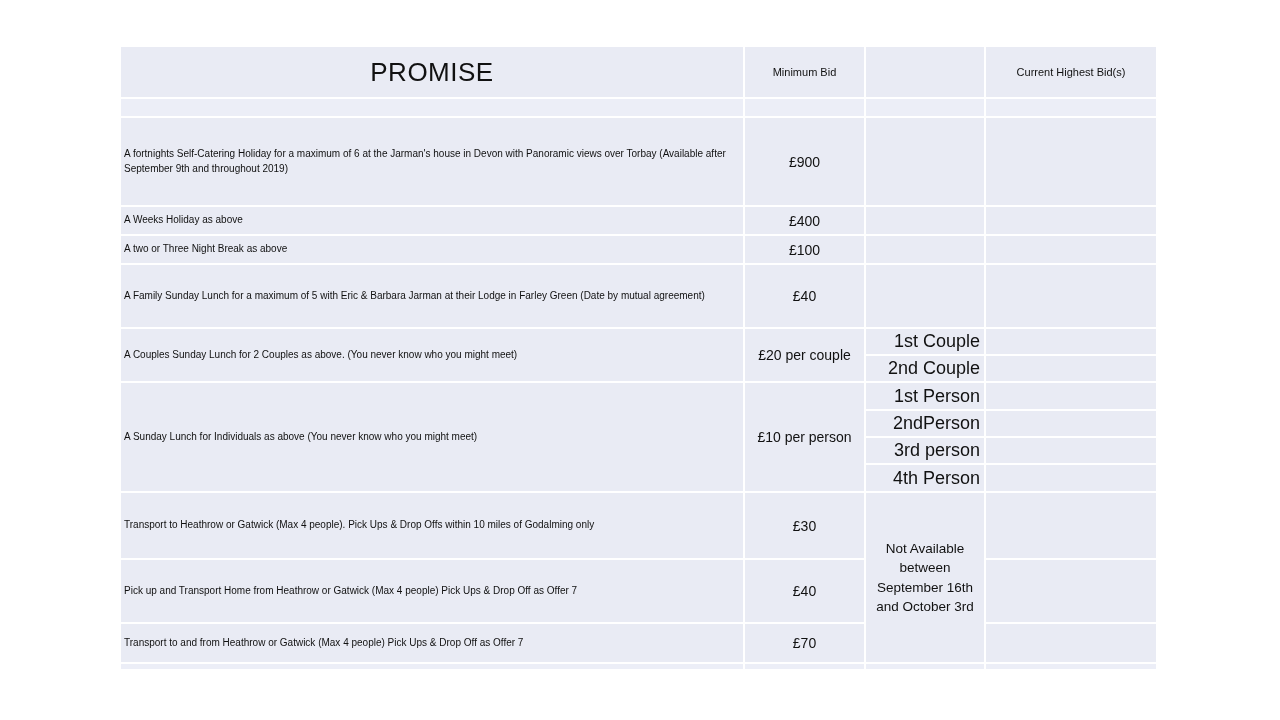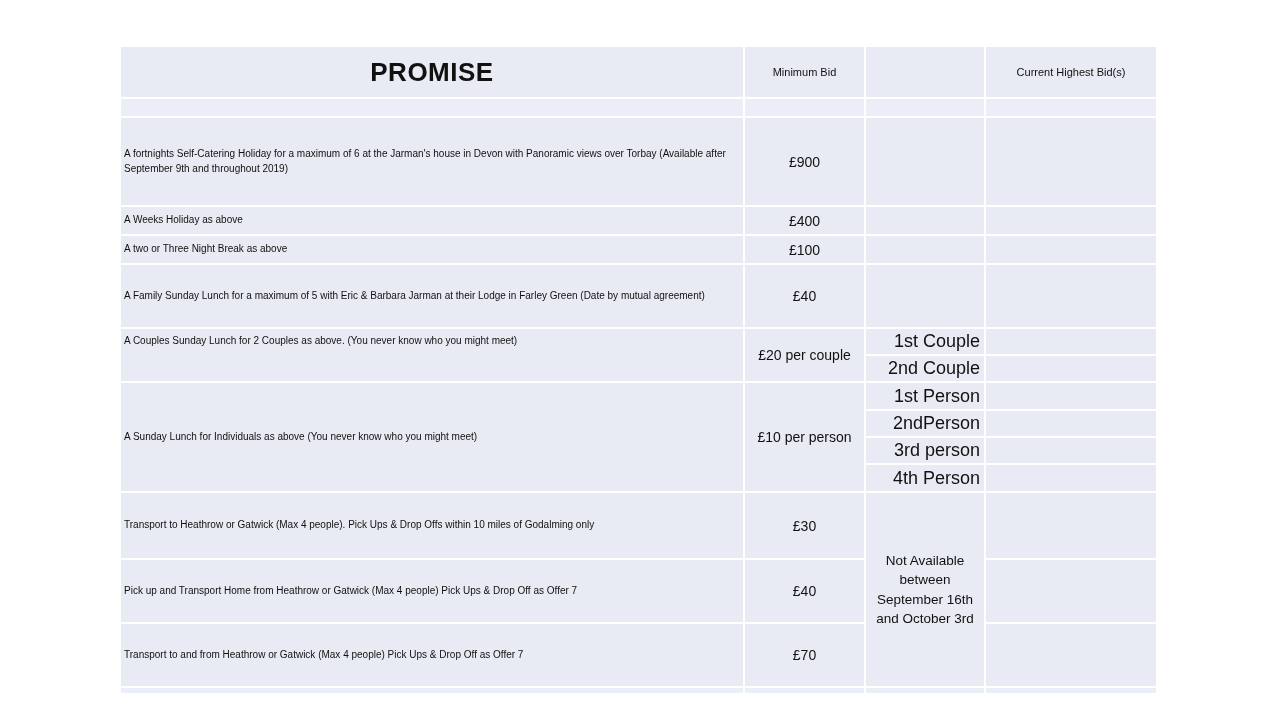--- a/index.html
+++ b/index.html
@@ -32,37 +32,36 @@
     background: var(--cell-fill);
     padding: 2px 4px;
     vertical-align: middle;
     font-weight: normal;
     overflow: hidden;
   }
   th.promise-header {
     font-size: 26px;
     text-align: center;
     letter-spacing: 0.5px;
-    font-weight: bold;
   }
   th.small-header {
     font-size: 11px;
     text-align: center;
   }
   tr.spacer-row td, tr.bottom-strip td {
     background: var(--spacer-fill);
     padding: 0;
   }
   td.promise-cell {
     text-align: left;
     font-size: 10px;
     line-height: 1.45;
     padding: 3px 10px 3px 3px;
   }
-  td.promise-cell.valign-top { vertical-align: top; padding-top: 5px; }
+  td.promise-cell.valign-top { vertical-align: top; padding-top: 19px; }
   td.bid-cell {
     text-align: center;
     font-size: 14px;
   }
   td.slot-cell {
     text-align: right;
     font-size: 18px;
   }
   td.note-cell {
     text-align: center;
@@ -162,21 +161,21 @@
     <td class="note-cell" rowspan="3">Not Available between September 16th and October 3rd</td>
     <td class="highest-cell"></td>
   </tr>
 
   <tr style="height:64px">
     <td class="promise-cell">Pick up and Transport Home from Heathrow or Gatwick (Max 4 people) Pick Ups &amp; Drop Off as Offer 7</td>
     <td class="bid-cell">£40</td>
     <td class="highest-cell"></td>
   </tr>
 
-  <tr style="height:64px">
+  <tr style="height:40px">
     <td class="promise-cell">Transport to and from Heathrow or Gatwick (Max 4 people) Pick Ups &amp; Drop Off as Offer 7</td>
     <td class="bid-cell">£70</td>
     <td class="highest-cell"></td>
   </tr>
 
   <tr class="bottom-strip" style="height:7px">
     <td></td>
     <td></td>
     <td></td>
     <td></td>

